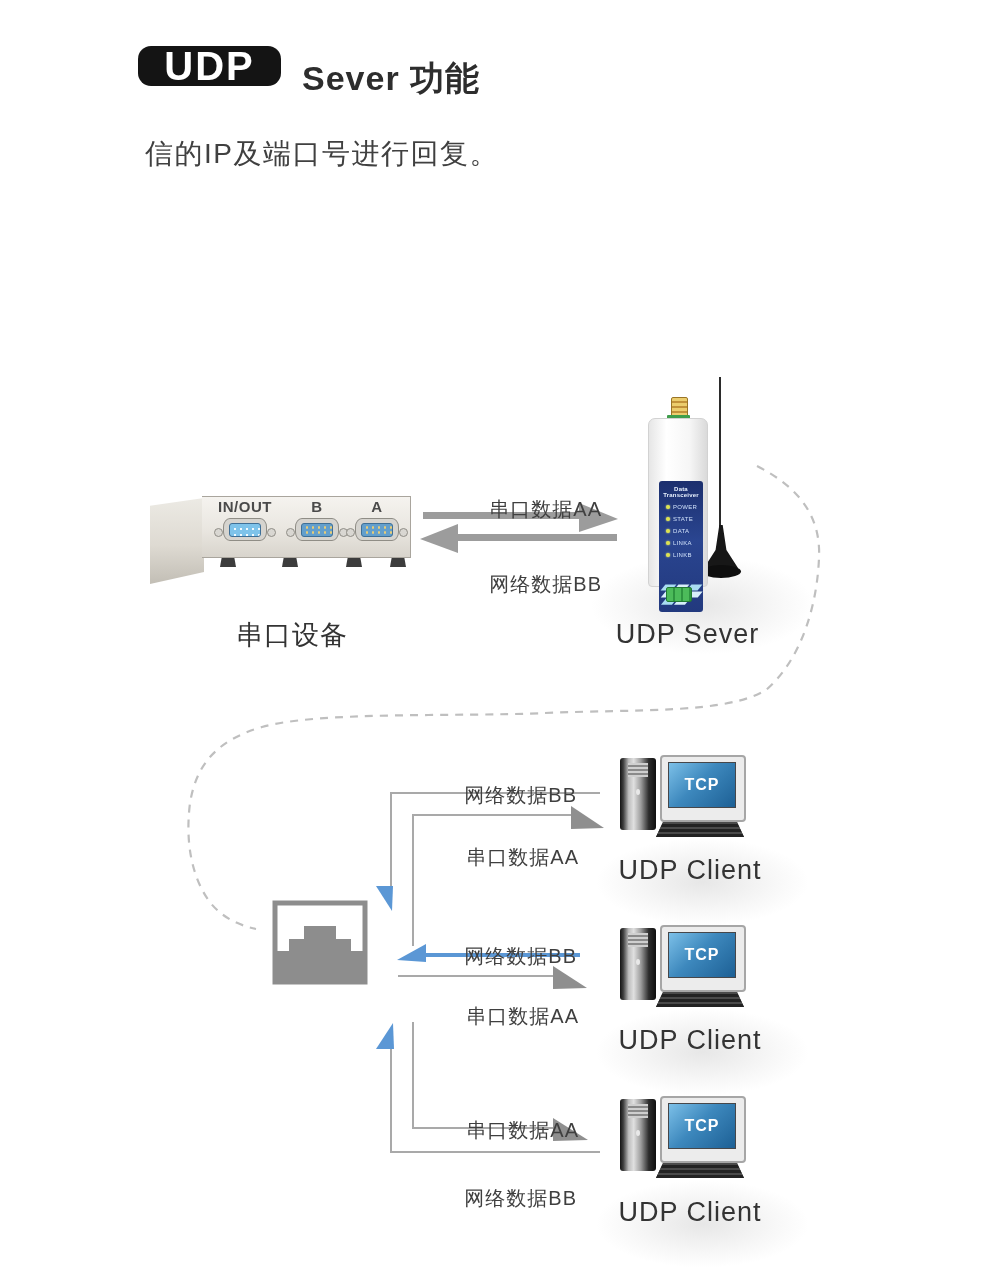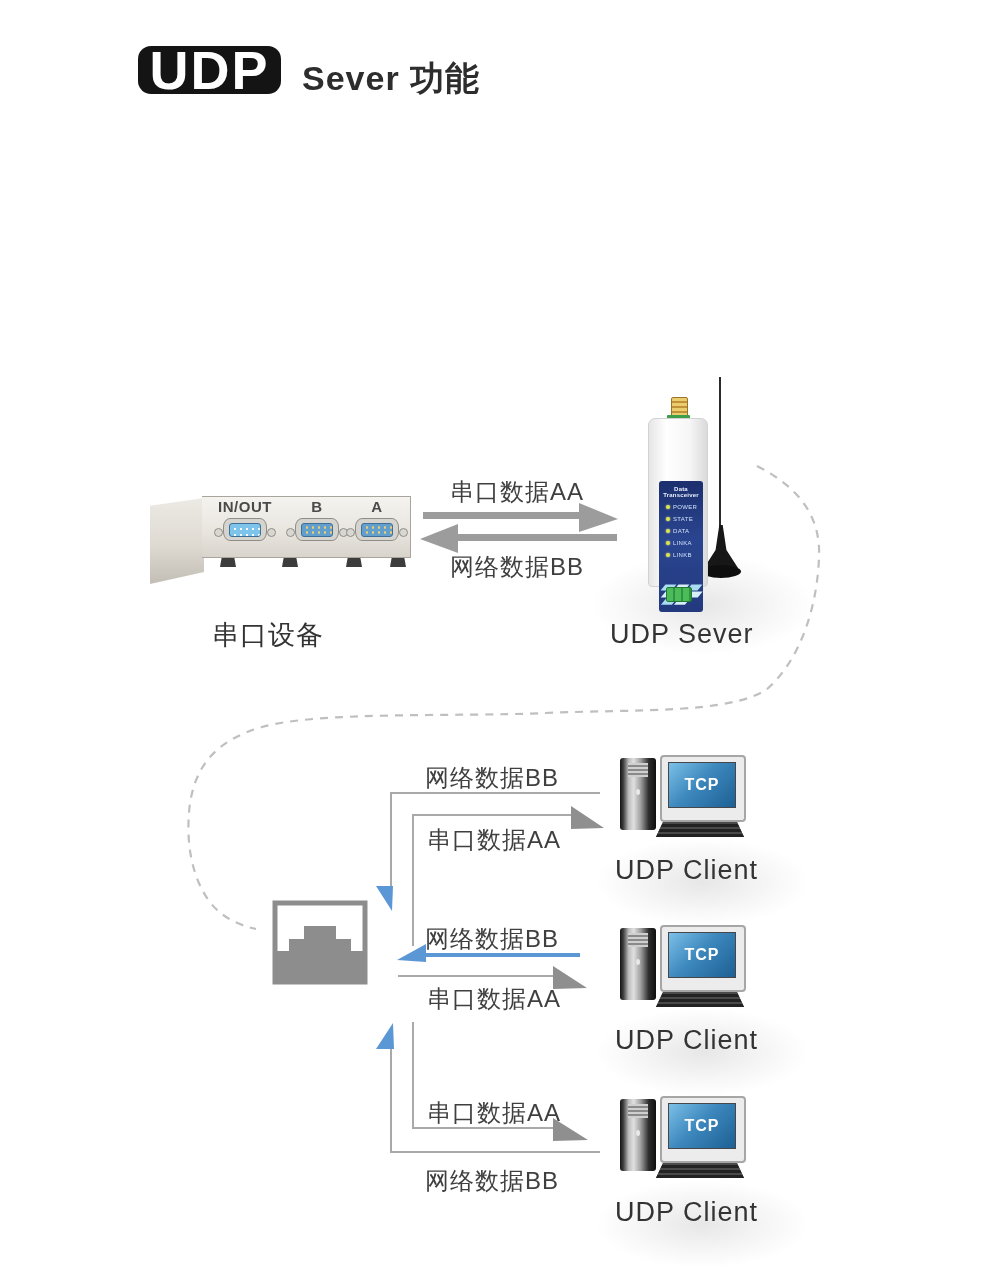--- a/index.html
+++ b/index.html
@@ -1,26 +1,26 @@
 <!DOCTYPE html>
 <html><head>
 <meta charset="utf-8">
 <style>
   html,body{margin:0;padding:0;background:#ffffff;}
   body{width:1000px;height:1285px;position:relative;overflow:hidden;
        font-family:"Liberation Sans","DejaVu Sans",sans-serif;color:#333;}
   .abs{position:absolute;}
   
-  .udp-badge{left:138px;top:46px;width:143px;height:48px;background:#141414;border-radius:13px;
-    color:#fff;font-size:54px;font-weight:bold;letter-spacing:2px;display:flex;align-items:center;justify-content:center;}
+  .udp-badge{left:138px;top:46px;width:143px;height:40px;background:#141414;border-radius:13px;
+    color:#fff;font-size:40px;font-weight:bold;letter-spacing:2px;display:flex;align-items:center;justify-content:center;}
   .page-title{left:302px;top:56px;font-size:34px;font-weight:600;color:#2d2d2d;letter-spacing:1px;}
   .desc{left:145px;top:128px;width:740px;font-size:28px;line-height:51px;color:#404040;letter-spacing:1.5px;}
   
-  .flow-label{width:170px;text-align:center;font-size:24px;color:#3f3f3f;letter-spacing:1px;z-index:4;}
-  .caption{font-size:27px;color:#333;letter-spacing:1px;z-index:4;}
+  .flow-label{width:170px;text-align:right;font-size:20px;color:#3f3f3f;letter-spacing:1px;z-index:4;margin-top:20px;}
+  .caption{text-align:center;font-size:27px;color:#333;letter-spacing:1px;z-index:4;}
   
   svg.overlay{left:0;top:0;z-index:2;pointer-events:none;}
   
   .platform{border-radius:50%;z-index:0;}
   .platform.big{background:radial-gradient(ellipse at center, rgba(120,120,120,0.18) 0%, rgba(150,150,150,0.08) 45%, rgba(255,255,255,0) 70%);}
   
   .serial{left:150px;top:492px;width:262px;height:96px;z-index:3;}
   .serial .side{position:absolute;left:0;top:6px;width:54px;height:86px;
     background:linear-gradient(180deg,#eceae4 0%,#dedad2 55%,#c2beb5 100%);
     clip-path:polygon(0 9%,100% 0,100% 86%,0 100%);}
@@ -74,20 +74,21 @@
     clip-path:polygon(8% 0,92% 0,100% 100%,0 100%);
     background-image:repeating-linear-gradient(180deg,#4a4a4a 0 2px,#222 2px 5px);}
 </style>
 </head>
 <body>
 
 <div class="abs udp-badge">UDP</div>
 <div class="abs page-title">Sever 功能</div>
 
 <div class="abs desc">
+  <div>信的IP及端口号进行回复。</div>
 </div>
 
 <svg class="abs overlay" width="1000" height="1285" viewBox="0 0 1000 1285">
 
   <g>
     <path d="M757,466 C800,488 821,517 819,558 C817,608 800,661 766,690
              C726,714 640,709 545,713 C458,717 318,711 262,727
              C214,741 196,767 190,803 C185,843 192,877 209,901
              C221,917 238,925 256,929" fill="none" stroke="#bfbfbf" stroke-width="2.2" stroke-dasharray="8 7"></path>
   </g>

